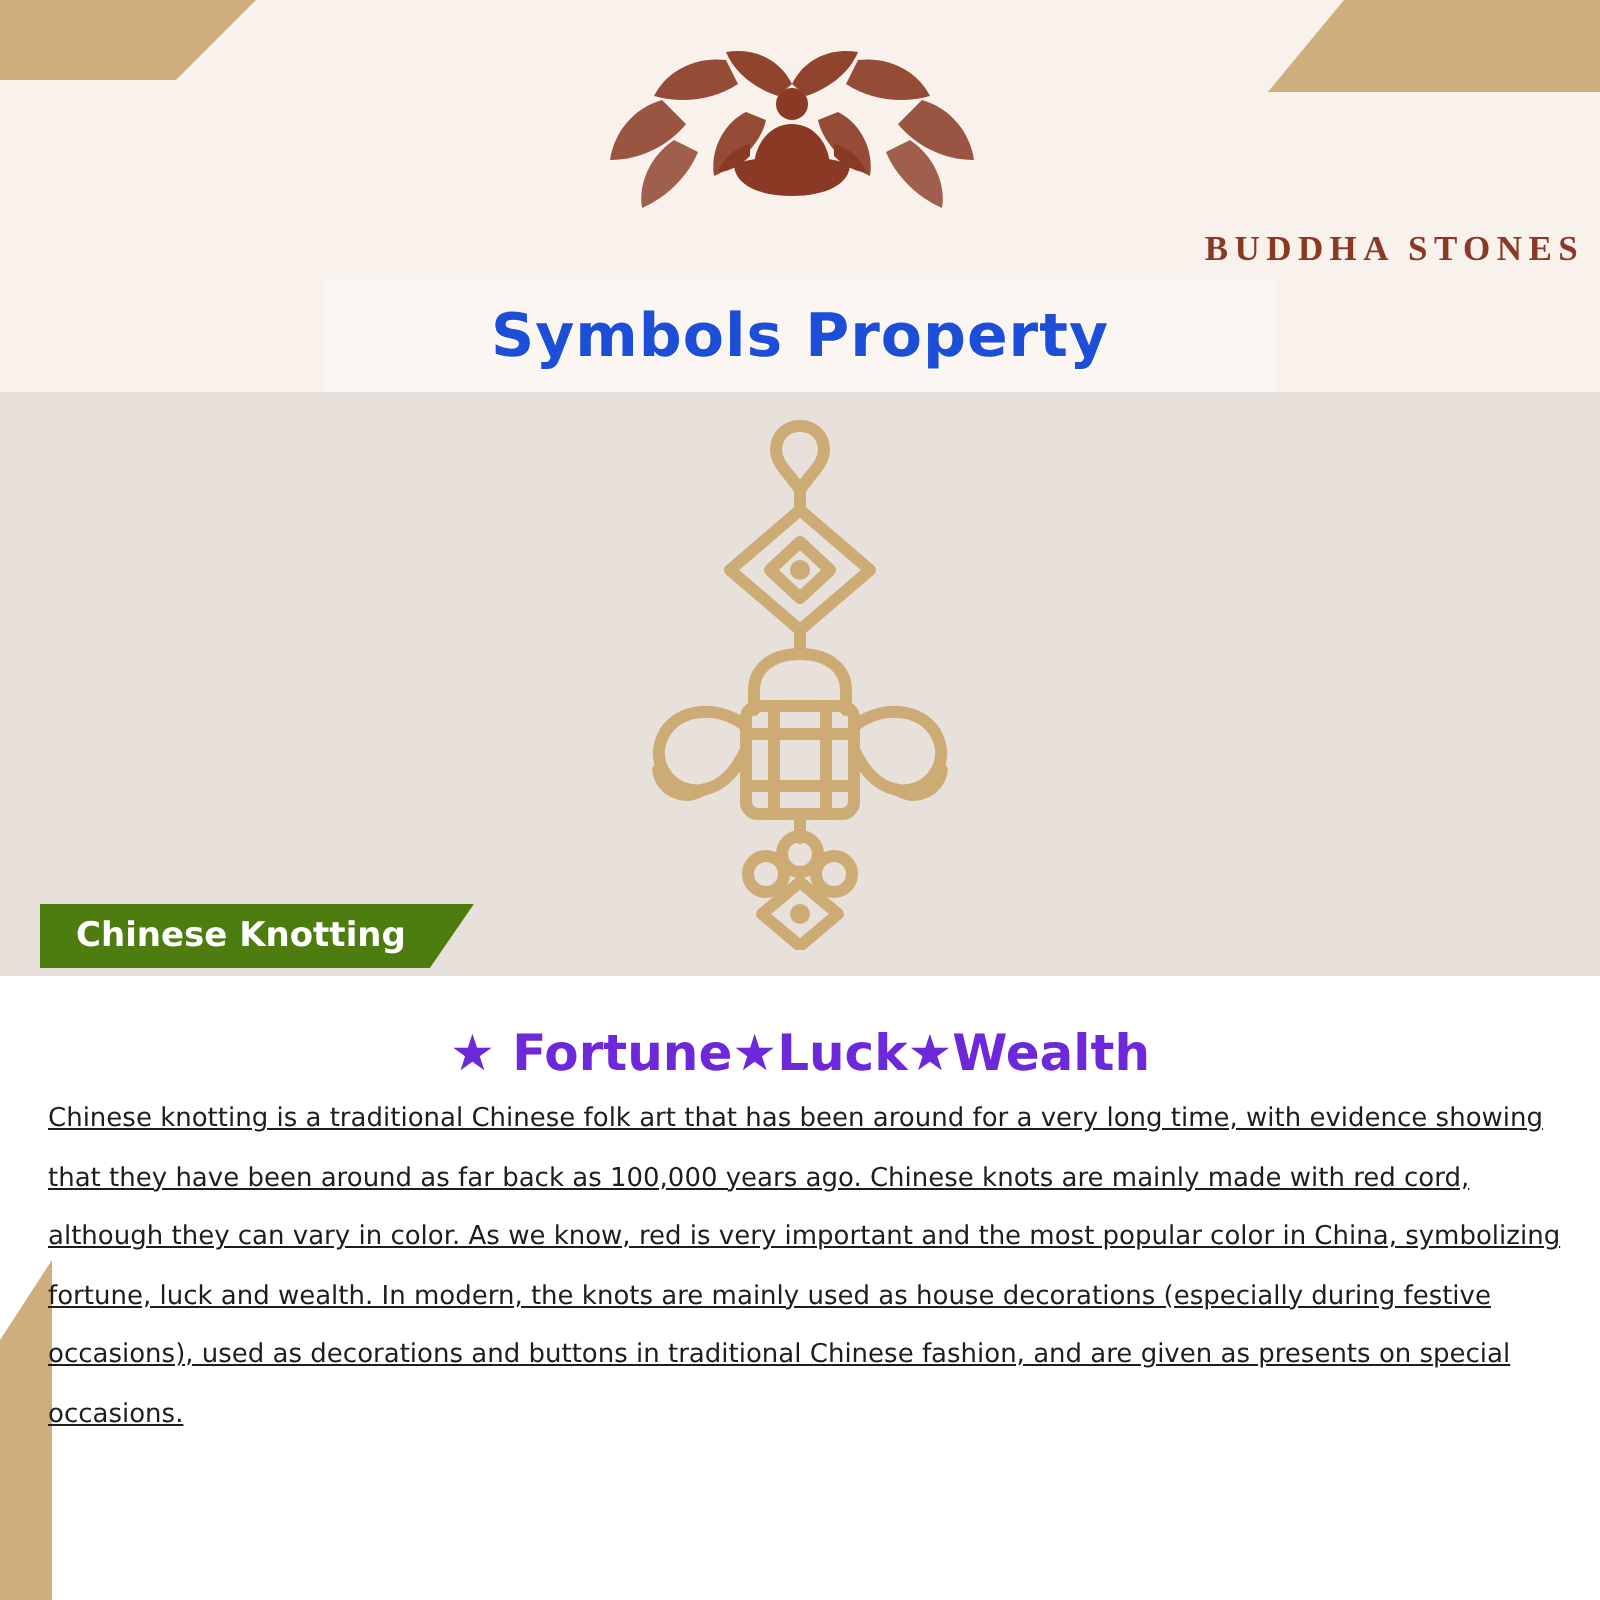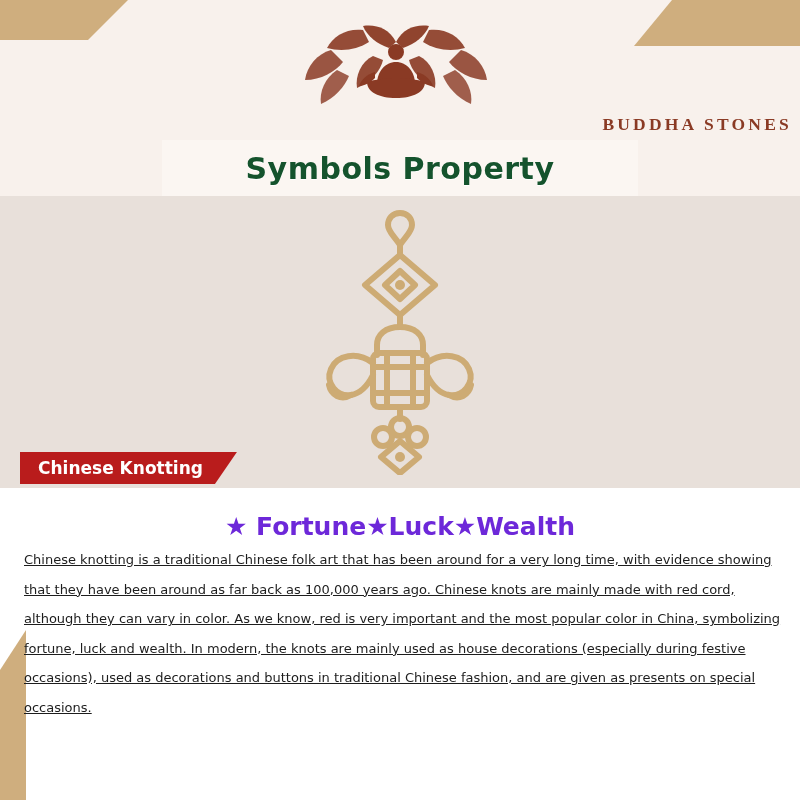--- a/index.html
+++ b/index.html
@@ -109,40 +109,40 @@
     left: 162px; top: 140px;
     width: 476px; height: 56px;
     background: #fbf6f2;
     display: flex;
     align-items: center;
     justify-content: center;
   }
   .title-text {
     font-size: 30px;
     font-weight: bold;
-    color: #14532d;
+    color: #1d4ed8;
     letter-spacing: 0.5px;
     font-family: "DejaVu Sans", sans-serif;
     text-shadow: 0 1px 0 #ffffff;
   }
 
   
   .knot-wrap {
     position: absolute;
     left: 0; top: 205px;
     width: 800px;
     text-align: center;
   }
 
   
   .tag {
     position: absolute;
     left: 20px; top: 452px;
     height: 32px;
-    background: #b91c1c;
+    background: #4d7c0f;
     padding: 0 34px 0 18px;
     display: flex;
     align-items: center;
     clip-path: polygon(0 0, 100% 0, calc(100% - 22px) 100%, 0 100%);
   }
   .tag-text {
     font-size: 17px;
     font-weight: bold;
     color: #ffffff;
     font-family: "DejaVu Sans", sans-serif;

